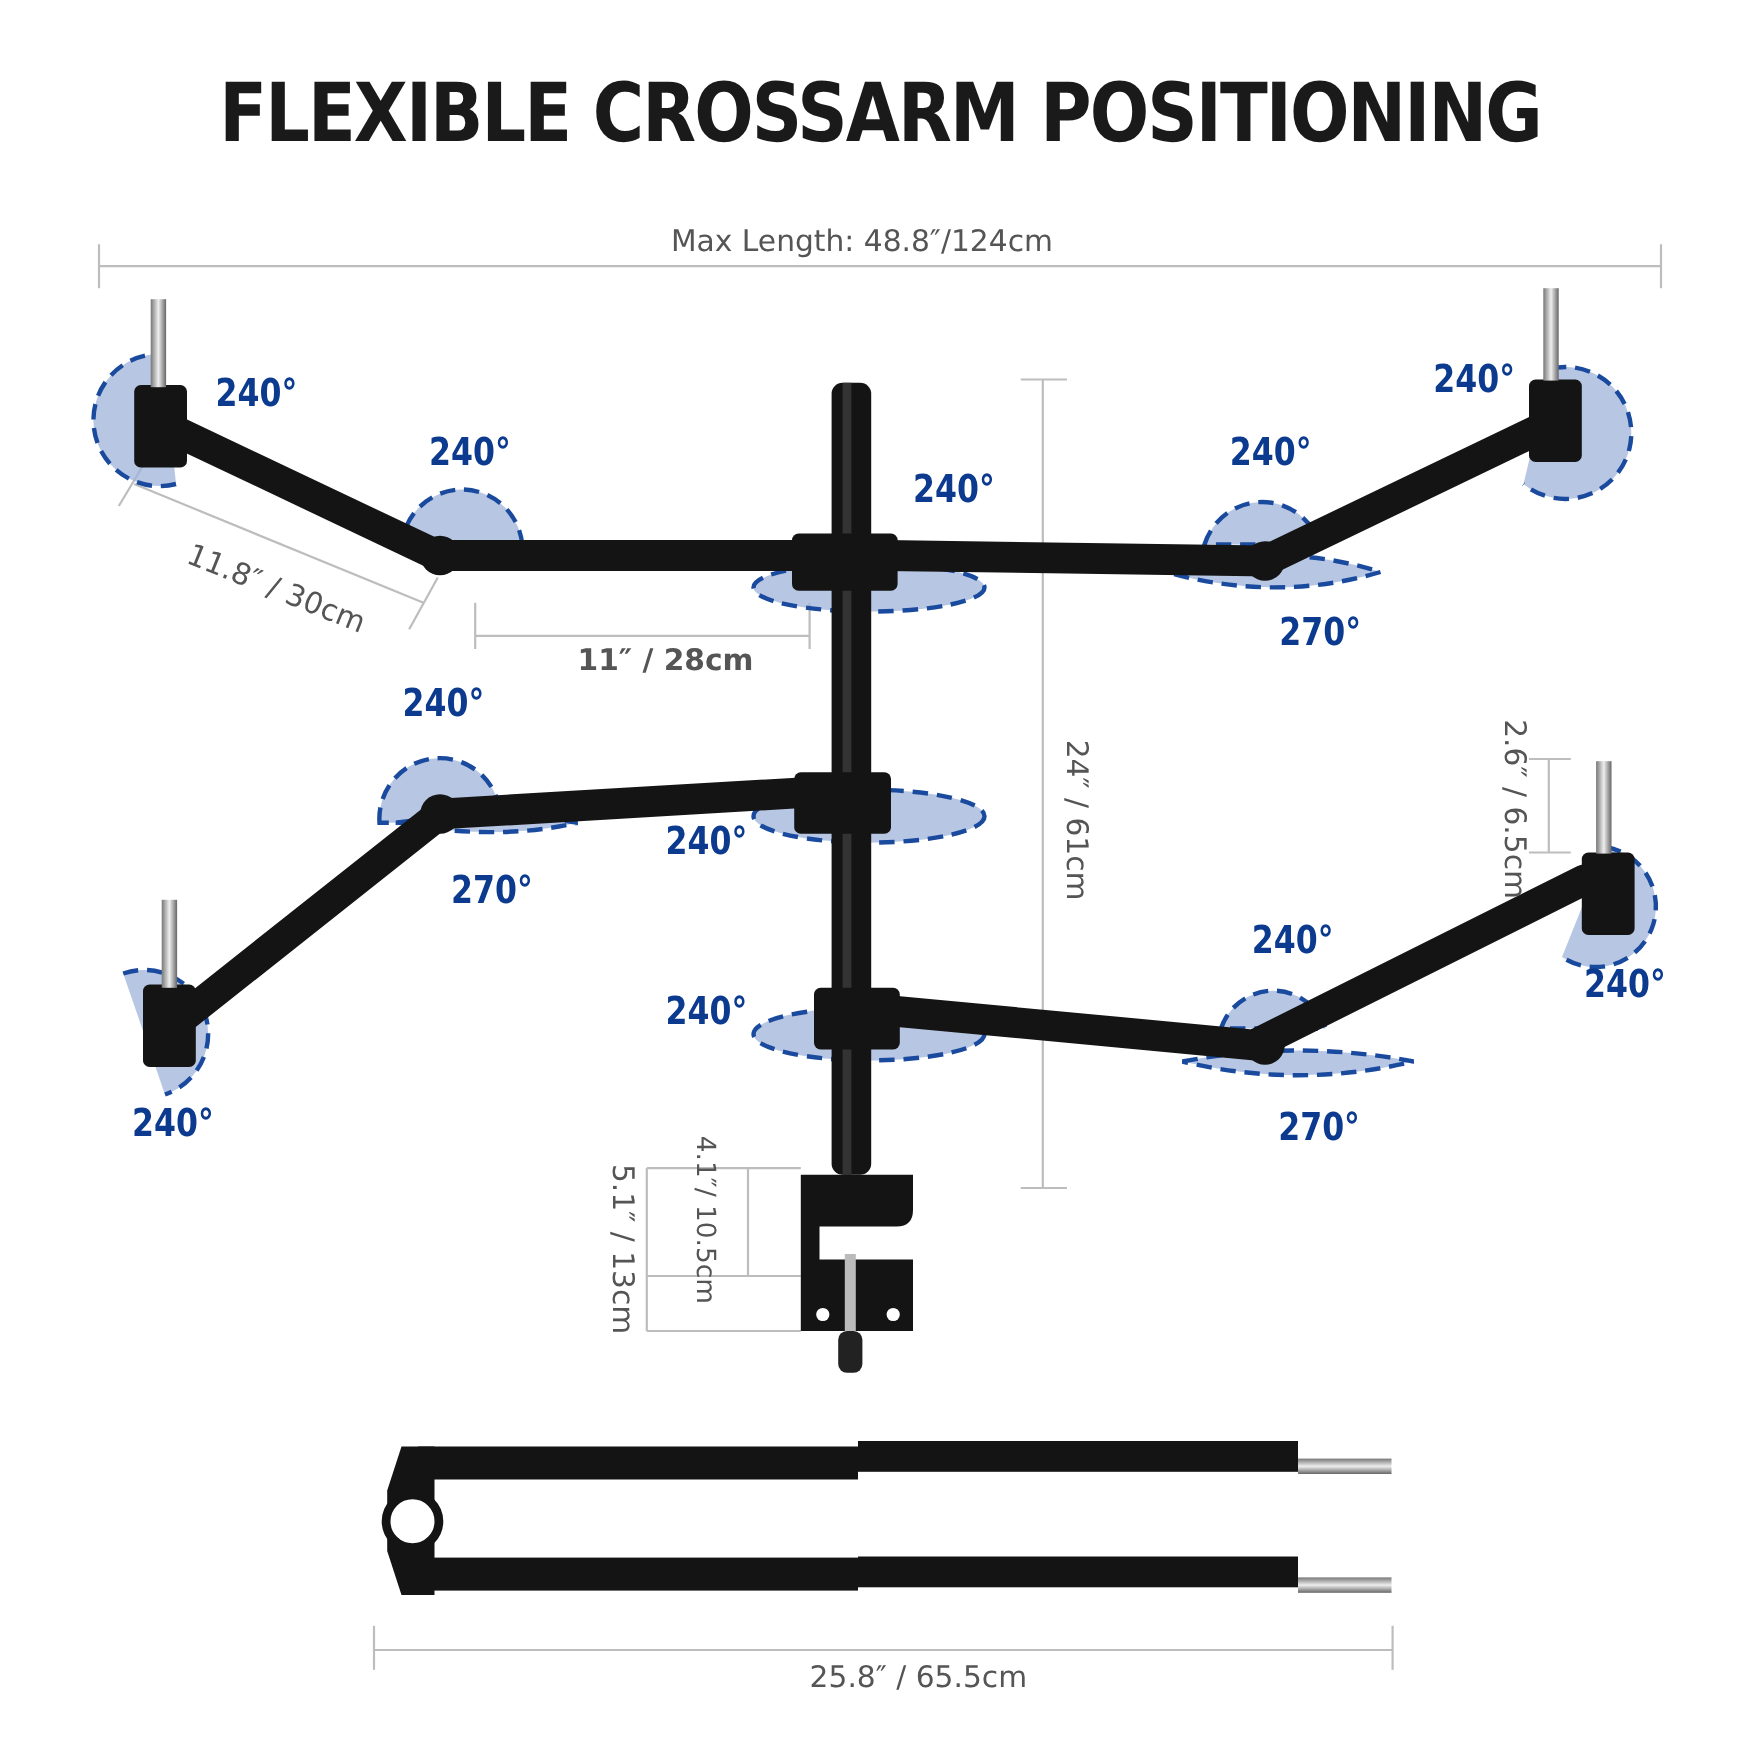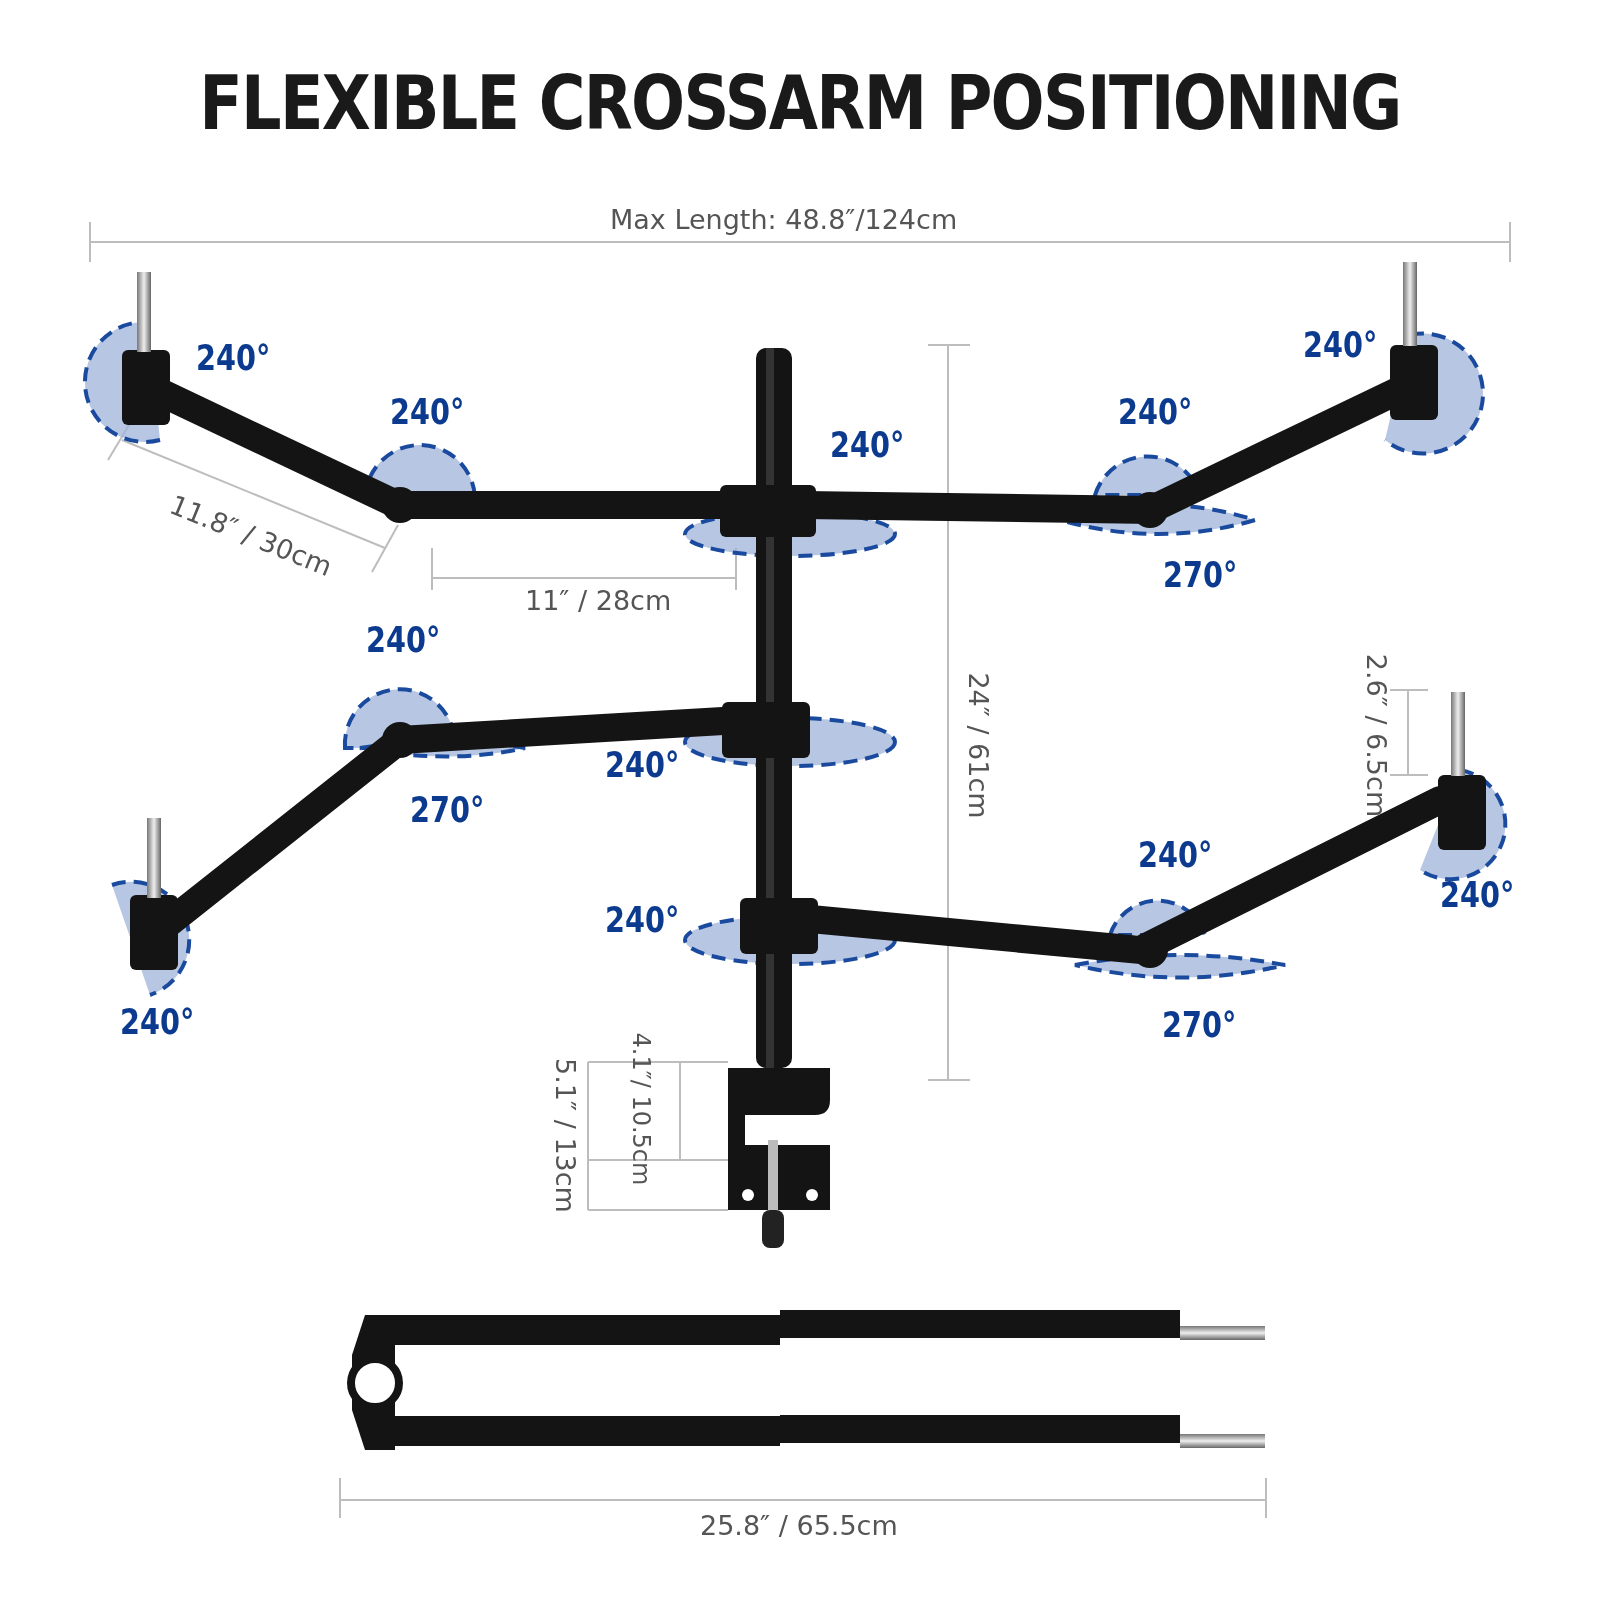--- a/index.html
+++ b/index.html
@@ -115,26 +115,26 @@
     <rect x="780" y="1310" width="400" height="28"></rect>
     <rect x="380" y="1416" width="400" height="30"></rect>
     <rect x="780" y="1415" width="400" height="28"></rect>
     <path d="M365,1315 L395,1315 L395,1450 L365,1450 L352,1410 L352,1355 Z"></path>
     <circle cx="375" cy="1383" r="24" fill="#fff" stroke="#141414" stroke-width="8"></circle>
   </g>
 </svg>
 
 <div class="dim-label" style="left:610px;top:204px;">Max Length: 48.8″/124cm</div>
 <div class="dim-label" style="left:165px;top:520px;transform:rotate(22deg);">11.8″ / 30cm</div>
-<div class="dim-label" style="left:525px;top:585px;">11″ / 28cm</div>
+<div class="dim-label" style="left:525px;top:585px;font-weight:bold;">11″ / 28cm</div>
 <div class="dim-label" style="left:905px;top:730px;transform:rotate(90deg);">24″ / 61cm</div>
 <div class="dim-label" style="left:1295px;top:720px;transform:rotate(90deg);">2.6″ / 6.5cm</div>
 <div class="dim-label" style="left:565px;top:1095px;transform:rotate(90deg);font-size:24px;">4.1″/ 10.5cm</div>
 <div class="dim-label" style="left:488px;top:1120px;transform:rotate(90deg);">5.1″ / 13cm</div>
-<div class="dim-label" style="left:700px;top:1510px;">25.8″ / 65.5cm</div>
+<div class="dim-label" style="left:736px;top:1510px;">25.8″ / 65.5cm</div>
 
 <div class="angle" style="left:196px;top:338px;">240°</div>
 <div class="angle" style="left:390px;top:392px;">240°</div>
 <div class="angle" style="left:830px;top:425px;">240°</div>
 <div class="angle" style="left:1118px;top:392px;">240°</div>
 <div class="angle" style="left:1303px;top:325px;">240°</div>
 <div class="angle" style="left:1163px;top:555px;">270°</div>
 <div class="angle" style="left:366px;top:620px;">240°</div>
 <div class="angle" style="left:410px;top:790px;">270°</div>
 <div class="angle" style="left:605px;top:745px;">240°</div>

